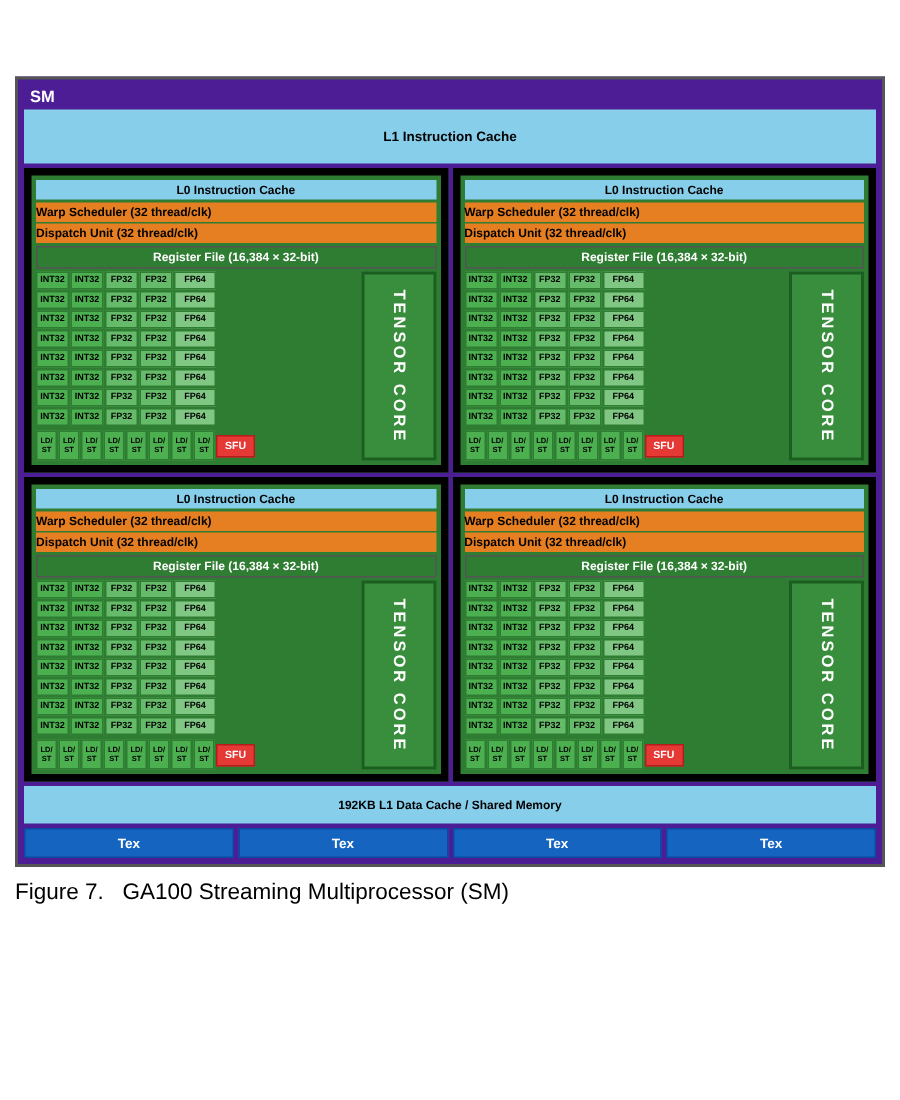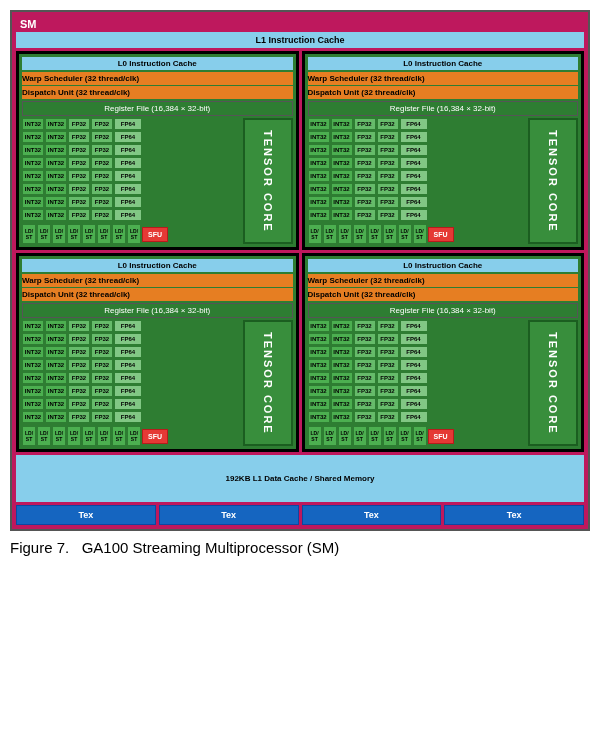--- a/index.html
+++ b/index.html
@@ -6,50 +6,51 @@
     body {
       background: #fff;
       font-family: Arial, sans-serif;
       font-size: 10px;
       padding: 10px;
       width: 600px;
     }
 
     .outer-container {
       border: 2px solid #555;
-      background: #be185d;
+      background: #4c1d95;
       padding: 4px;
+      margin-top: 41px;
     }
 
     .sm-title {
       color: #fff;
       font-weight: bold;
       font-size: 11px;
       padding: 2px 4px;
     }
 
     .l1-cache-bar {
       background: #87ceeb;
       text-align: center;
       font-size: 9px;
       font-weight: bold;
-      padding: 3px 0;
+      padding: 13px 0;
       color: #000;
       margin-bottom: 3px;
     }
 
     .quadrants-grid {
       display: grid;
       grid-template-columns: 1fr 1fr;
       gap: 3px;
     }
 
     .quadrant {
       background: #2e7d32;
-      border: 3px solid #000000;
+      border: 5px solid #000000;
       padding: 3px;
     }
 
     .l0-cache-bar {
       background: #87ceeb;
       text-align: center;
       font-size: 8px;
       font-weight: bold;
       padding: 2px 0;
       color: #000;
@@ -73,21 +74,21 @@
       font-weight: bold;
       padding: 2px 0;
       color: #000;
       margin-bottom: 2px;
     }
 
     .register-file-bar {
       background: #2e7d32;
       text-align: center;
       font-size: 8px;
-      font-weight: normal;
+      font-weight: bold;
       padding: 2px 0;
       color: #fff;
       margin-bottom: 2px;
       border: 1px solid #555;
     }
 
     .compute-area {
       display: flex;
       gap: 2px;
     }
@@ -182,21 +183,21 @@
       text-align: center;
       padding: 3px 4px;
       min-width: 26px;
     }
 
     .shared-memory-bar {
       background: #87ceeb;
       text-align: center;
       font-size: 8px;
       font-weight: bold;
-      padding: 19px 0;
+      padding: 8px 0;
       color: #000;
       margin-top: 3px;
     }
 
     .tex-row {
       display: grid;
       grid-template-columns: 1fr 1fr 1fr 1fr;
       gap: 3px;
       margin-top: 3px;
     }

